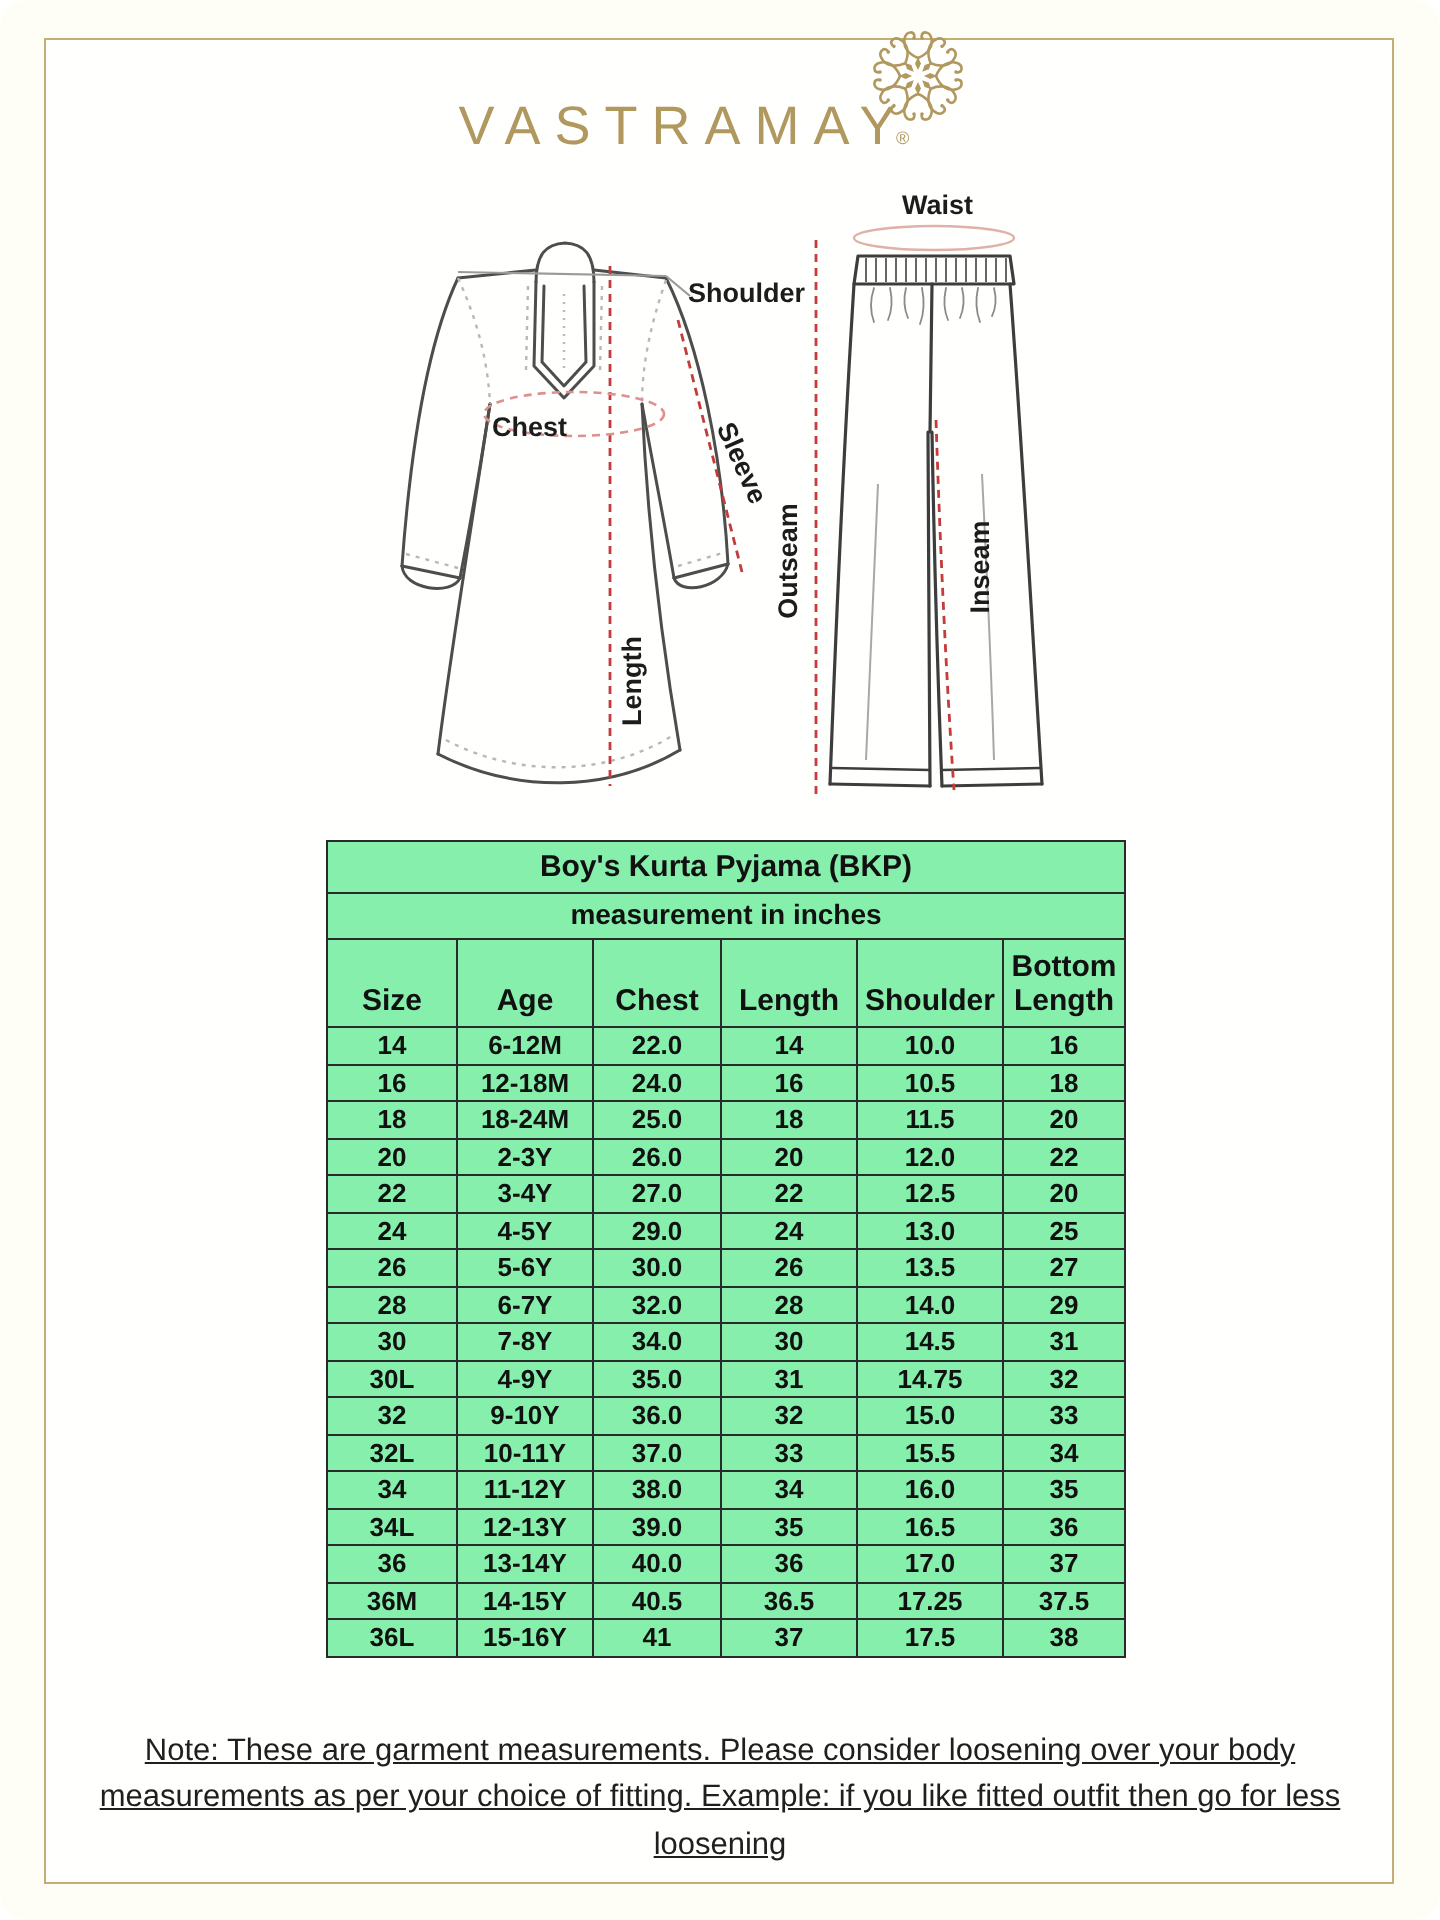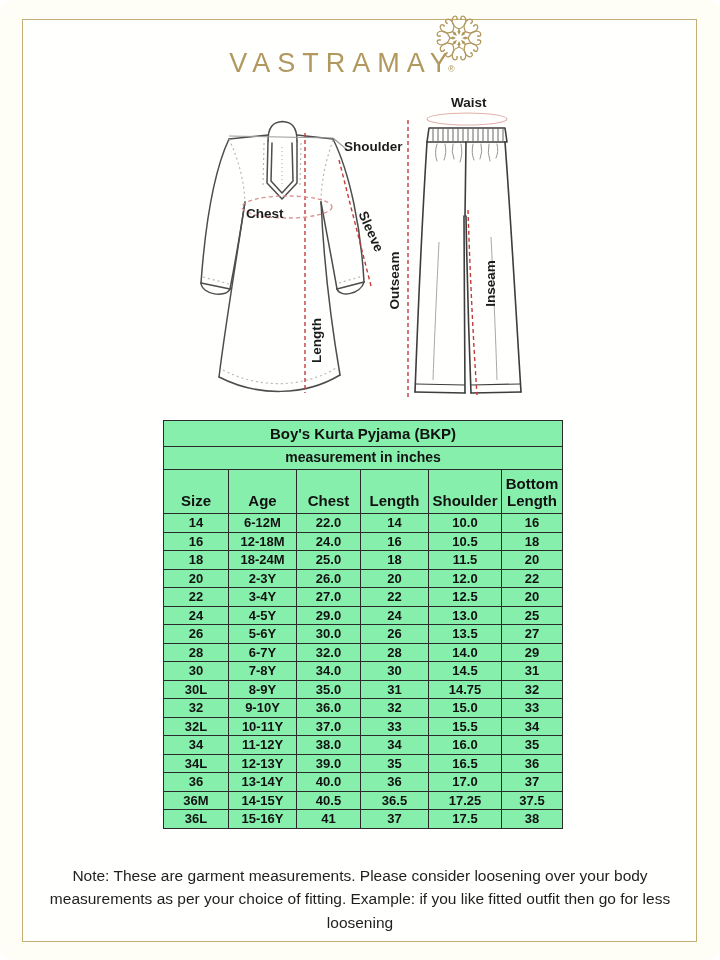--- a/index.html
+++ b/index.html
@@ -39,21 +39,21 @@
   .size-table .title-cell{font-size:15px;font-weight:700;padding:4px 0;}
   .size-table .subtitle-cell{font-size:14px;font-weight:700;padding:2px 0 4px;}
   .size-table .col-head{
     font-size:15px;font-weight:700;vertical-align:bottom;
     padding:2px 1px 3px;line-height:1.12;height:38px;
   }
   .size-table td{font-size:13px;font-weight:700;height:17.5px;padding:0 1px;}
   
   .note{
     position:absolute;left:28px;top:864px;width:664px;margin:0;
-    text-align:center;font-size:15.5px;line-height:1.5;color:#1f1f1f;
+    text-align:center;font-size:15.5px;line-height:1.5;color:#1f1f1f;text-decoration:underline;
   }
 </style>
 </head>
 <body>
 
 <div class="page">
 
   <div class="frame"></div>
 
   <div class="logo-text">VASTRAMAY</div>
@@ -300,21 +300,21 @@
         <tr>
           <td>30</td>
           <td>7-8Y</td>
           <td>34.0</td>
           <td>30</td>
           <td>14.5</td>
           <td>31</td>
         </tr>
         <tr>
           <td>30L</td>
-          <td>8-9Y</td>
+          <td>4-9Y</td>
           <td>35.0</td>
           <td>31</td>
           <td>14.75</td>
           <td>32</td>
         </tr>
         <tr>
           <td>32</td>
           <td>9-10Y</td>
           <td>36.0</td>
           <td>32</td>

